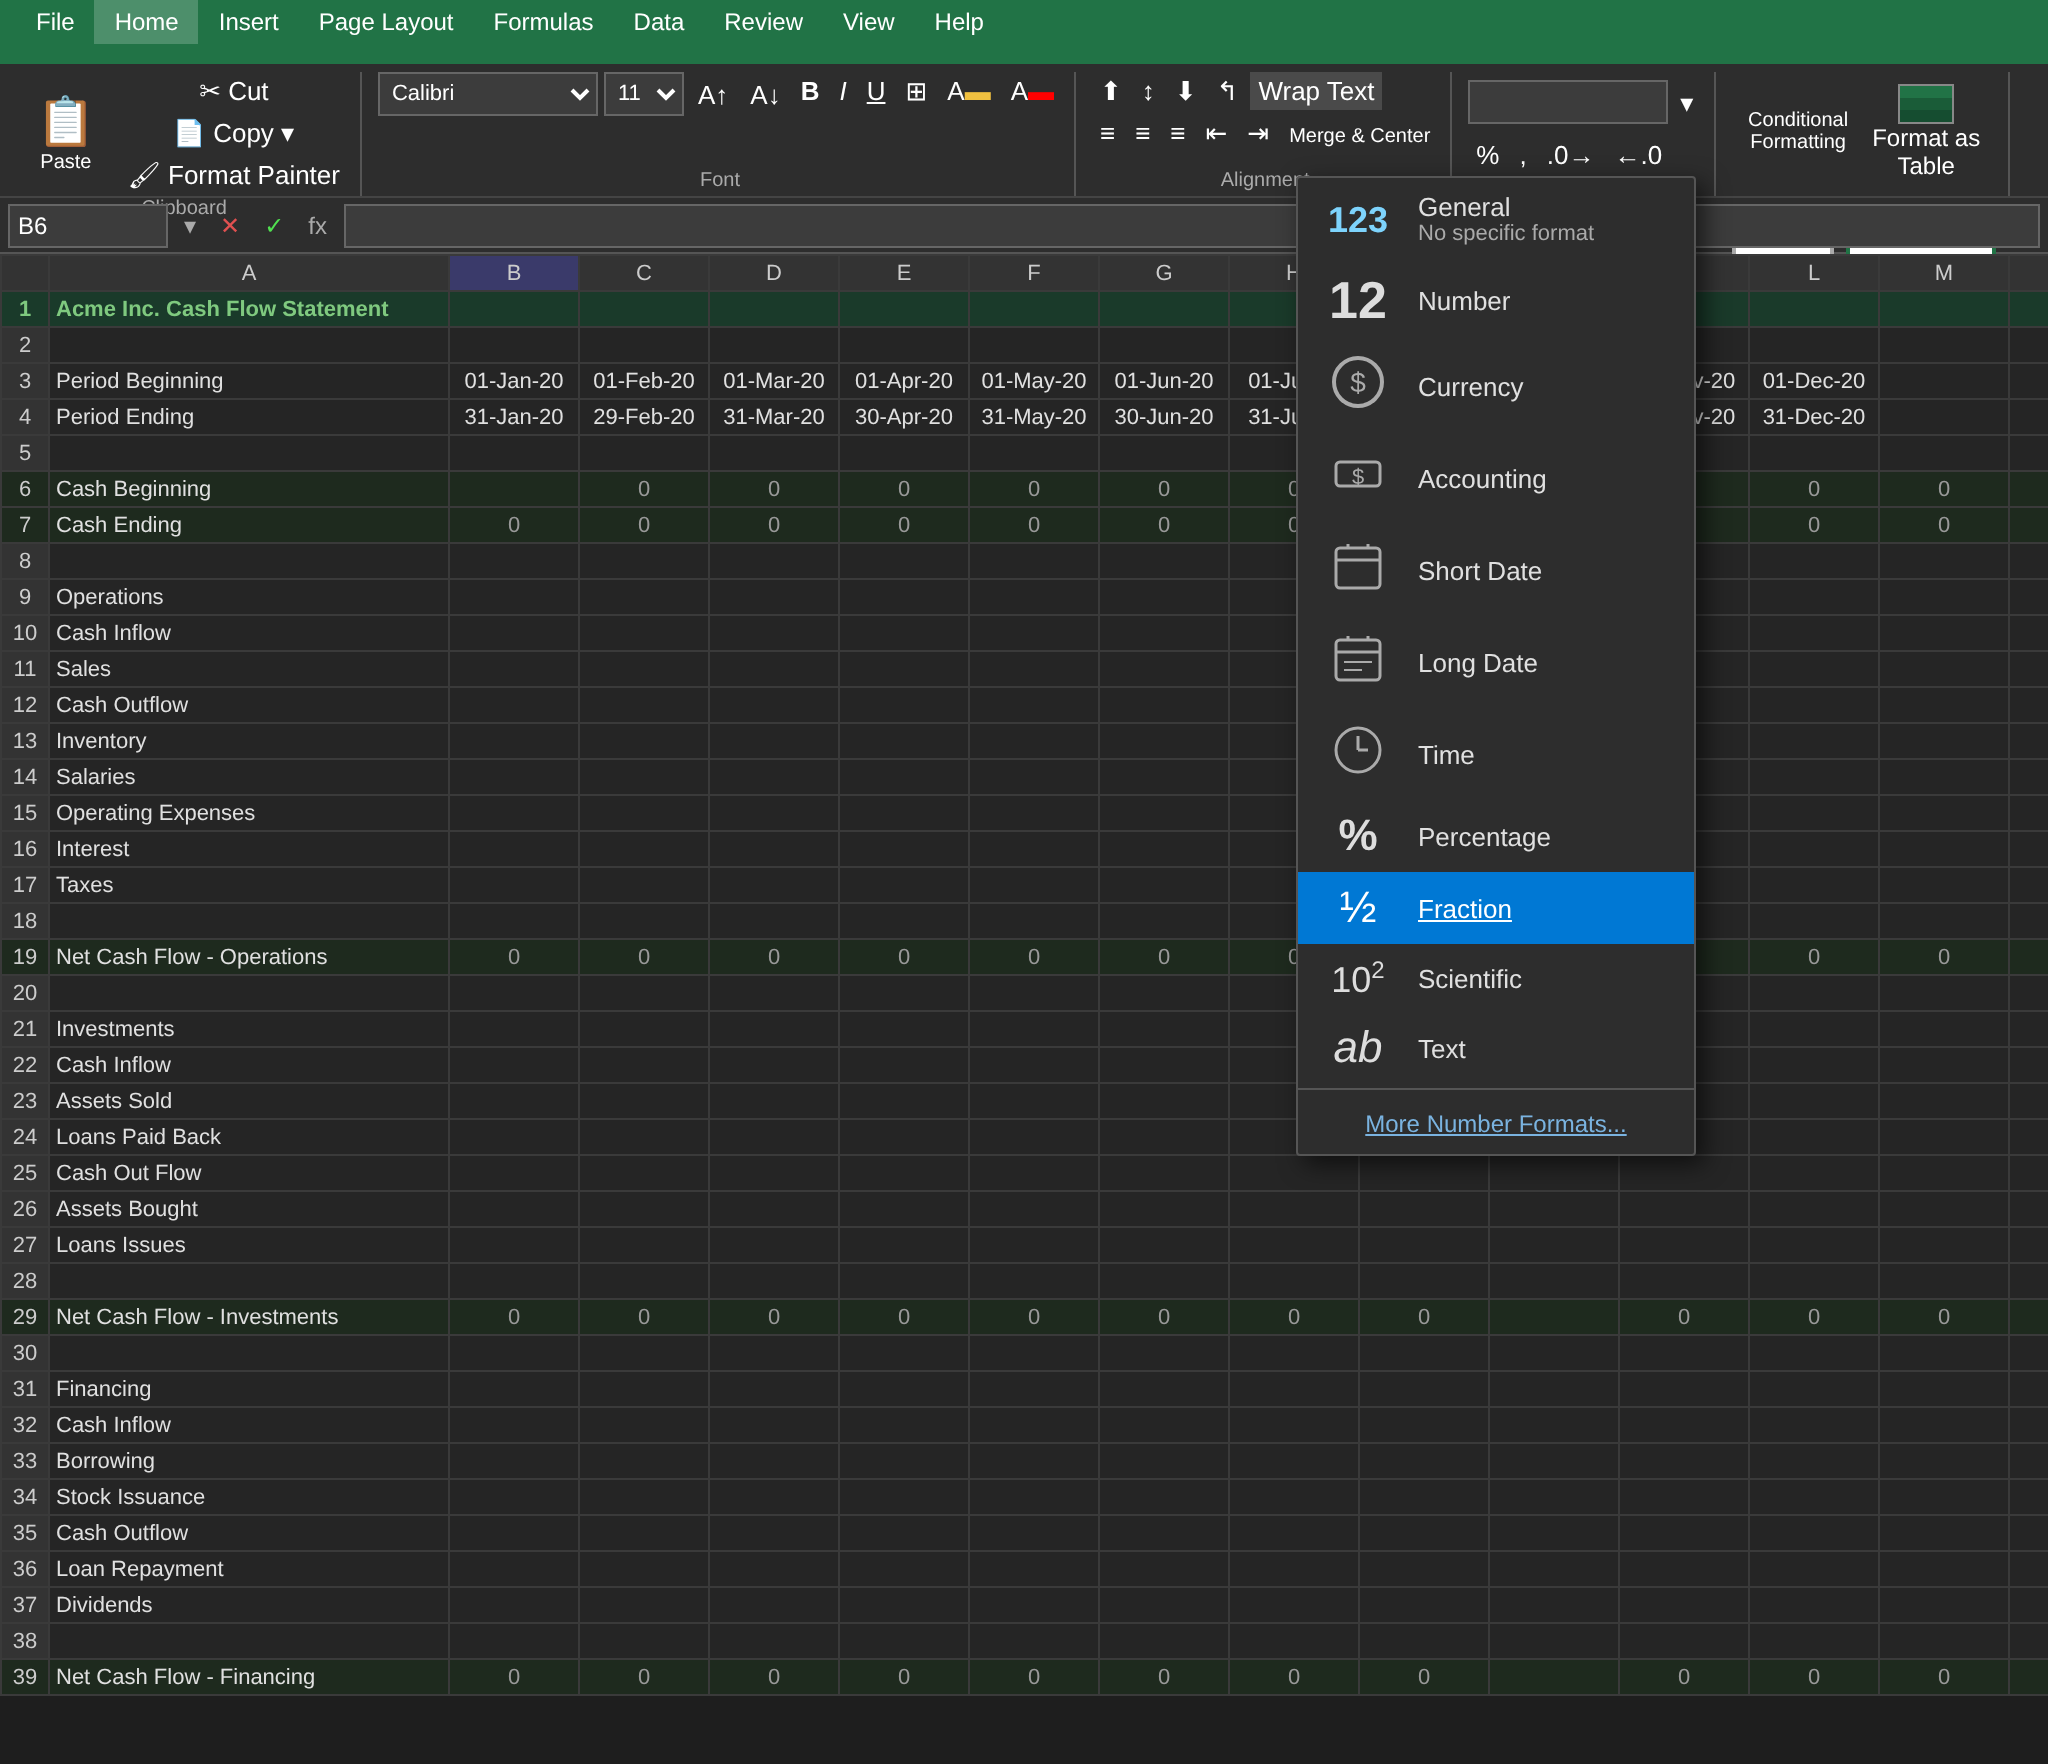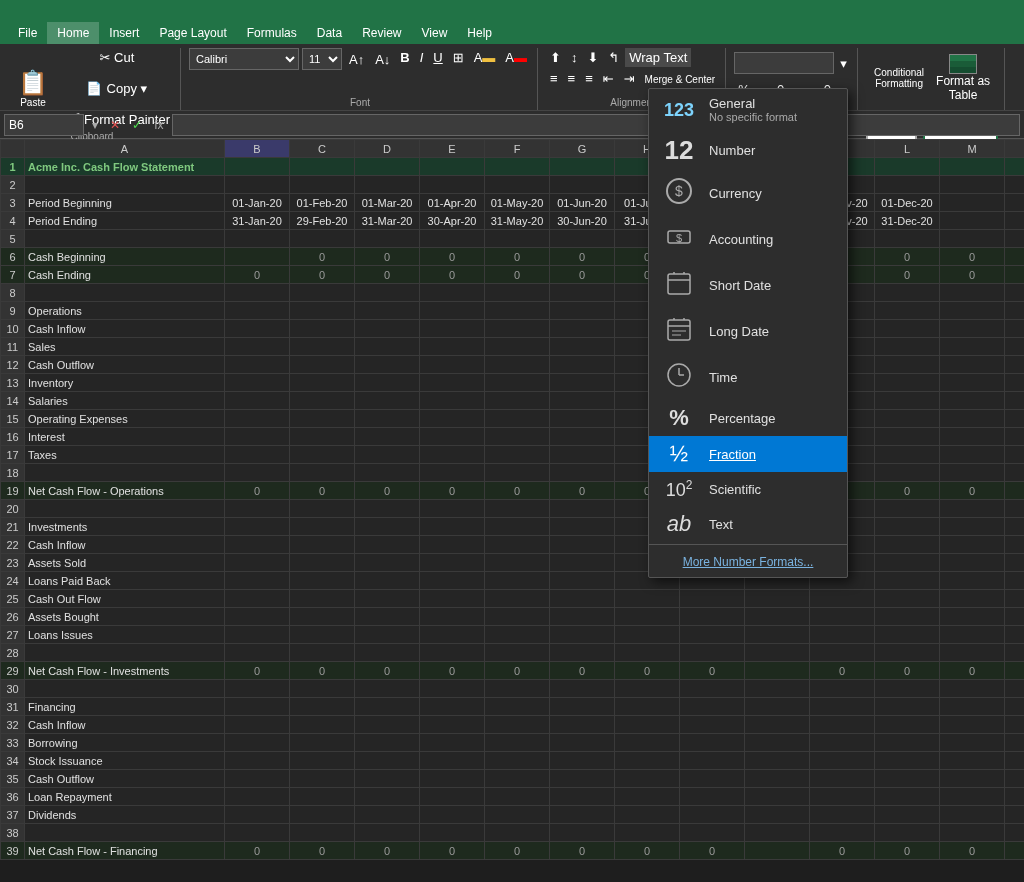--- a/index.html
+++ b/index.html
@@ -1,19 +1,19 @@
 <!DOCTYPE html>
 <html><head>
   <meta charset="utf-8">
   <style>
     * { margin: 0; padding: 0; box-sizing: border-box; }
     body { font-family: 'Segoe UI', Arial, sans-serif; font-size: 12px; background: #1e1e1e; color: #fff; width: 1024px; height: 882px; overflow: hidden; }
 
     
-    .menu-bar { background: #217346; display: flex; align-items: flex-end; height: 44px; padding: 0 8px; }
+    .menu-bar { background: #217346; display: flex; align-items: flex-start; height: 32px; padding: 0 8px; }
     .menu-item { padding: 4px 10px; font-size: 12px; color: #fff; cursor: pointer; }
     .menu-item:hover, .menu-item.active { background: rgba(255,255,255,0.2); }
 
     
     .ribbon { background: #2d2d2d; border-bottom: 1px solid #444; }
     .ribbon-top { display: flex; align-items: stretch; height: 66px; padding: 4px 4px 0 4px; gap: 2px; }
     .ribbon-group { display: flex; flex-direction: column; border-right: 1px solid #555; padding: 0 6px; min-width: fit-content; }
     .ribbon-group-label { font-size: 10px; color: #aaa; text-align: center; margin-top: 2px; padding-bottom: 2px; }
     .ribbon-controls { display: flex; align-items: center; gap: 4px; flex: 1; }
 
@@ -90,21 +90,21 @@
 
 <div class="ribbon">
   <div class="ribbon-top">
 
     <div class="ribbon-group">
       <div class="ribbon-controls">
         <button class="btn-ribbon" style="font-size:13px; padding: 4px 8px;">
           <span style="font-size:24px;">📋</span>
           <span style="font-size:10px;">Paste</span>
         </button>
-        <div style="display:flex;flex-direction:column;gap:12px;">
+        <div style="display:flex;flex-direction:column;gap:2px;">
           <button class="ribbon-btn-sm">✂ Cut</button>
           <button class="ribbon-btn-sm">📄 Copy ▾</button>
           <button class="ribbon-btn-sm">🖌 Format Painter</button>
         </div>
       </div>
       <div class="ribbon-group-label">Clipboard</div>
     </div>
 
     <div class="ribbon-group" style="min-width:180px;">
       <div class="ribbon-controls" style="flex-direction:row; align-items:flex-start; gap:2px;">

